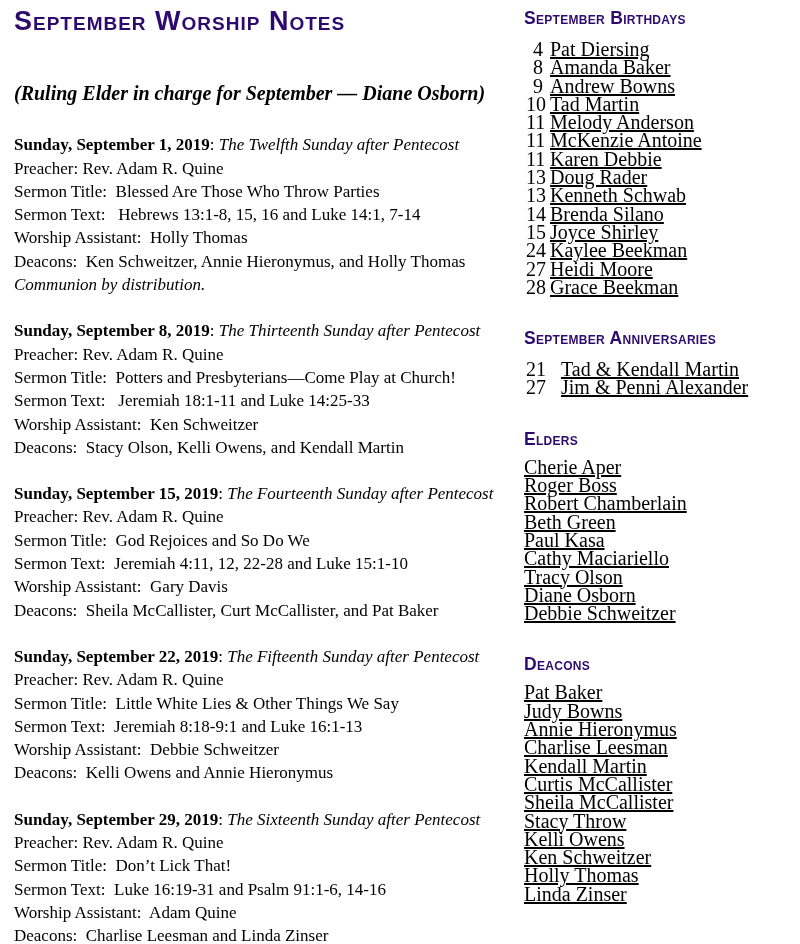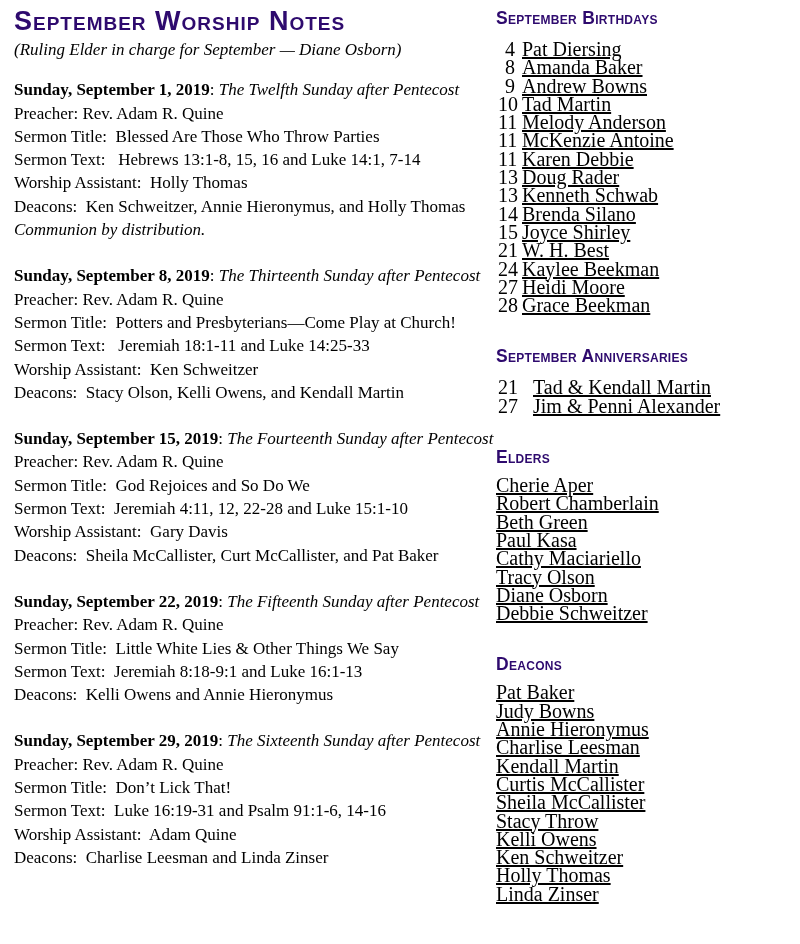--- a/index.html
+++ b/index.html
@@ -21,39 +21,40 @@
     margin-top: 4px;
     font-family: "Liberation Sans", sans-serif;
     font-variant: small-caps;
     font-weight: bold;
     font-size: 27px;
     line-height: 34px;
     letter-spacing: 1px;
     color: var(--purple);
   }
   .subtitle {
-    font-size: 17px;
+    margin-top: 44px;
+    font-size: 20px;
     line-height: 23.3px;
-    font-weight: normal;
+    font-weight: bold;
     font-style: italic;
     white-space: pre-wrap;
   }
   .service { margin-top: 23px; }
-  .service:first-of-type { margin-top: 17px; }
+  .service:first-of-type { margin-top: 28px; }
   .line {
     font-size: 17px;
     line-height: 23.3px;
     white-space: pre-wrap;
   }
   .bold { font-weight: bold; }
   .italic { font-style: italic; }
 
   
   .right-col {
-    position: absolute; left: 496px; top: 0; width: 266px;
+    position: absolute; left: 524px; top: 0; width: 266px;
   }
   .side-heading {
     font-family: "Liberation Sans", sans-serif;
     font-variant: small-caps;
     font-weight: bold;
     font-size: 17.5px;
     line-height: 20px;
     letter-spacing: 0.3px;
     color: var(--purple);
   }
@@ -113,20 +114,21 @@
         <p class="line">Worship Assistant:  Gary Davis</p>
         <p class="line">Deacons:  Sheila McCallister, Curt McCallister, and Pat Baker</p>
 
       </div>
 
       <div class="service">
         <p class="line"><span class="bold">Sunday, September 22, 2019</span><span>: </span><span class="italic">The Fifteenth Sunday after Pentecost</span></p>
         <p class="line">Preacher: Rev. Adam R. Quine</p>
         <p class="line">Sermon Title:  Little White Lies &amp; Other Things We Say</p>
         <p class="line">Sermon Text:  Jeremiah 8:18-9:1 and Luke 16:1-13</p>
+        <p class="line">Worship Assistant:  Debbie Schweitzer</p>
         <p class="line">Deacons:  Kelli Owens and Annie Hieronymus</p>
 
       </div>
 
       <div class="service">
         <p class="line"><span class="bold">Sunday, September 29, 2019</span><span>: </span><span class="italic">The Sixteenth Sunday after Pentecost</span></p>
         <p class="line">Preacher: Rev. Adam R. Quine</p>
         <p class="line">Sermon Title:  Don’t Lick That!</p>
         <p class="line">Sermon Text:  Luke 16:19-31 and Psalm 91:1-6, 14-16</p>
         <p class="line">Worship Assistant:  Adam Quine</p>
@@ -156,21 +158,20 @@
       <li><span class="num">11</span><span>Karen Debbie</span></li>
 
       <li><span class="num">13</span><span>Doug Rader</span></li>
 
       <li><span class="num">13</span><span>Kenneth Schwab</span></li>
 
       <li><span class="num">14</span><span>Brenda Silano</span></li>
 
       <li><span class="num">15</span><span>Joyce Shirley</span></li>
 
-      <li><span class="num">21</span><span>W. H. Best</span></li>
 
       <li><span class="num">24</span><span>Kaylee Beekman</span></li>
 
       <li><span class="num">27</span><span>Heidi Moore</span></li>
 
       <li><span class="num">28</span><span>Grace Beekman</span></li>
     </ul>
 
   <h2 class="side-heading spaced">September Anniversaries</h2>
   <ul class="day-list anniv">
@@ -178,20 +179,21 @@
       <li><span class="num">21</span><span>Tad &amp; Kendall Martin</span></li>
 
       <li><span class="num">27</span><span>Jim &amp; Penni Alexander</span></li>
     </ul>
 
   <h2 class="side-heading spaced">Elders</h2>
   <ul class="name-list">
 
       <li>Cherie Aper</li>
 
+      <li>Roger Boss</li>
 
       <li>Robert Chamberlain</li>
 
       <li>Beth Green</li>
 
       <li>Paul Kasa</li>
 
       <li>Cathy Maciariello</li>
 
       <li>Tracy Olson</li>

